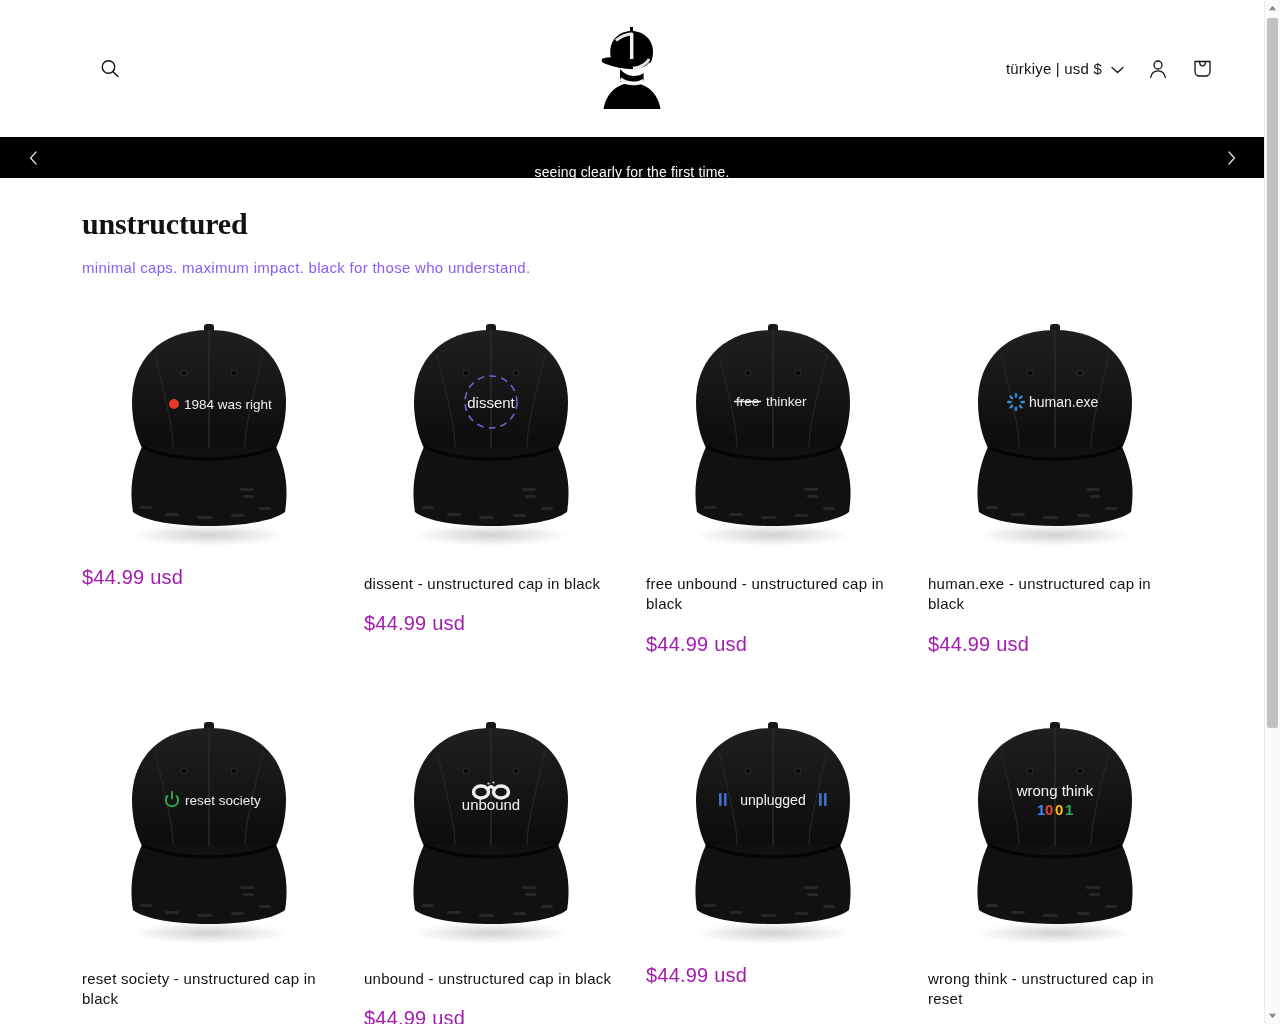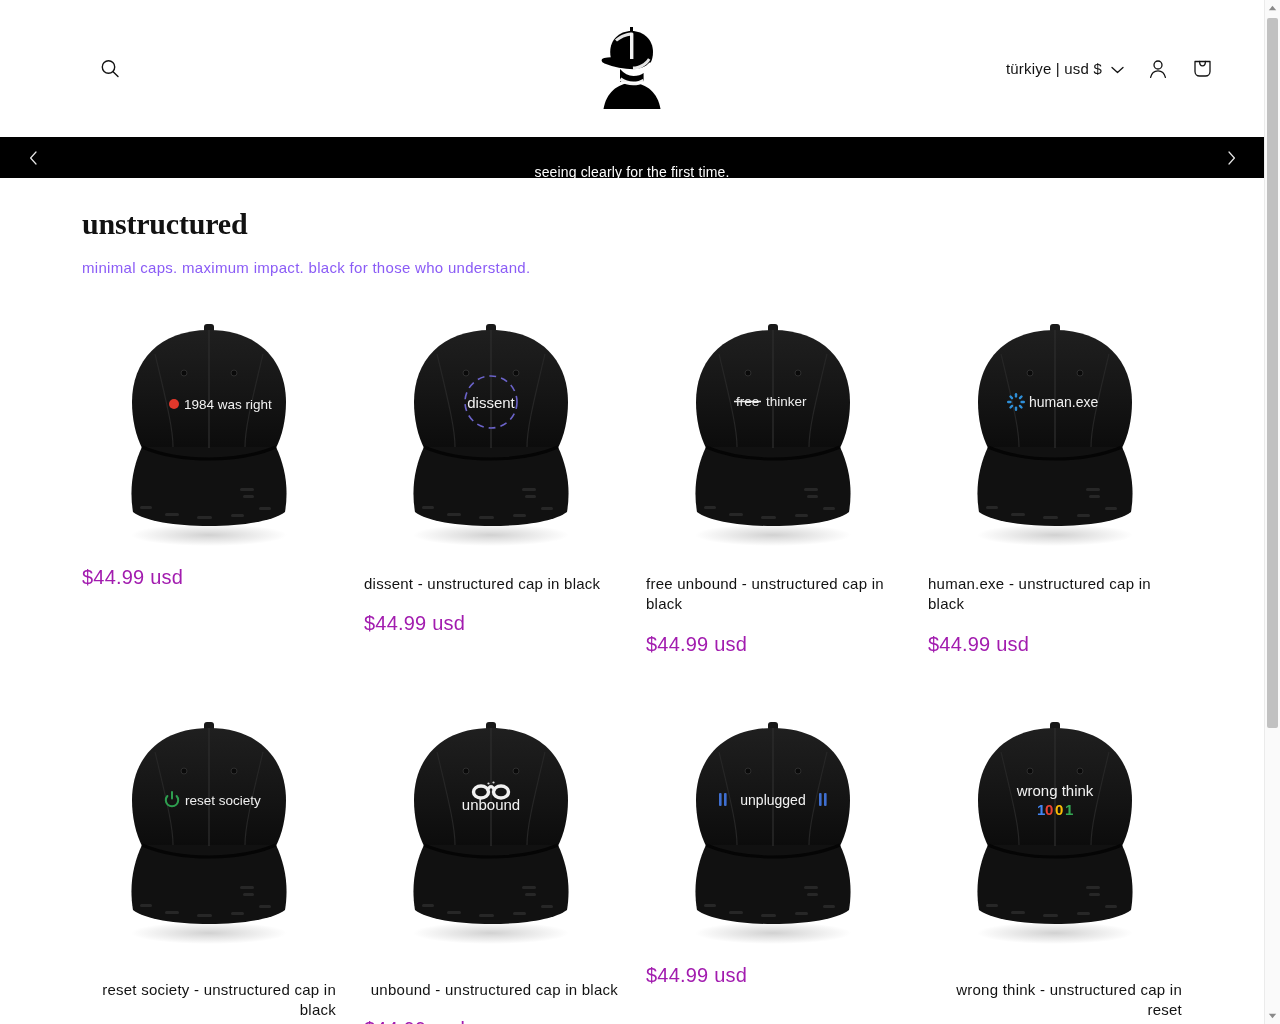--- a/index.html
+++ b/index.html
@@ -151,21 +151,21 @@
     letter-spacing: .25px;
     color: #121212;
     cursor: pointer;
   }
   .card-price {
     font-size: 20px;
     margin-top: 18px;
     letter-spacing: .2px;
     color: #a21caf;
   }
-  .row2 .card-title { margin-top: 34px; text-align: right; }
+  .row2 .card-title { margin-top: 23px; }
 
   
   .scrollbar {
     position: absolute;
     top: 0; right: 0;
     width: 16px; height: 1024px;
     background: #fafafa;
     border-left: 1px solid #ebebeb;
   }
   .sb-arrow {

